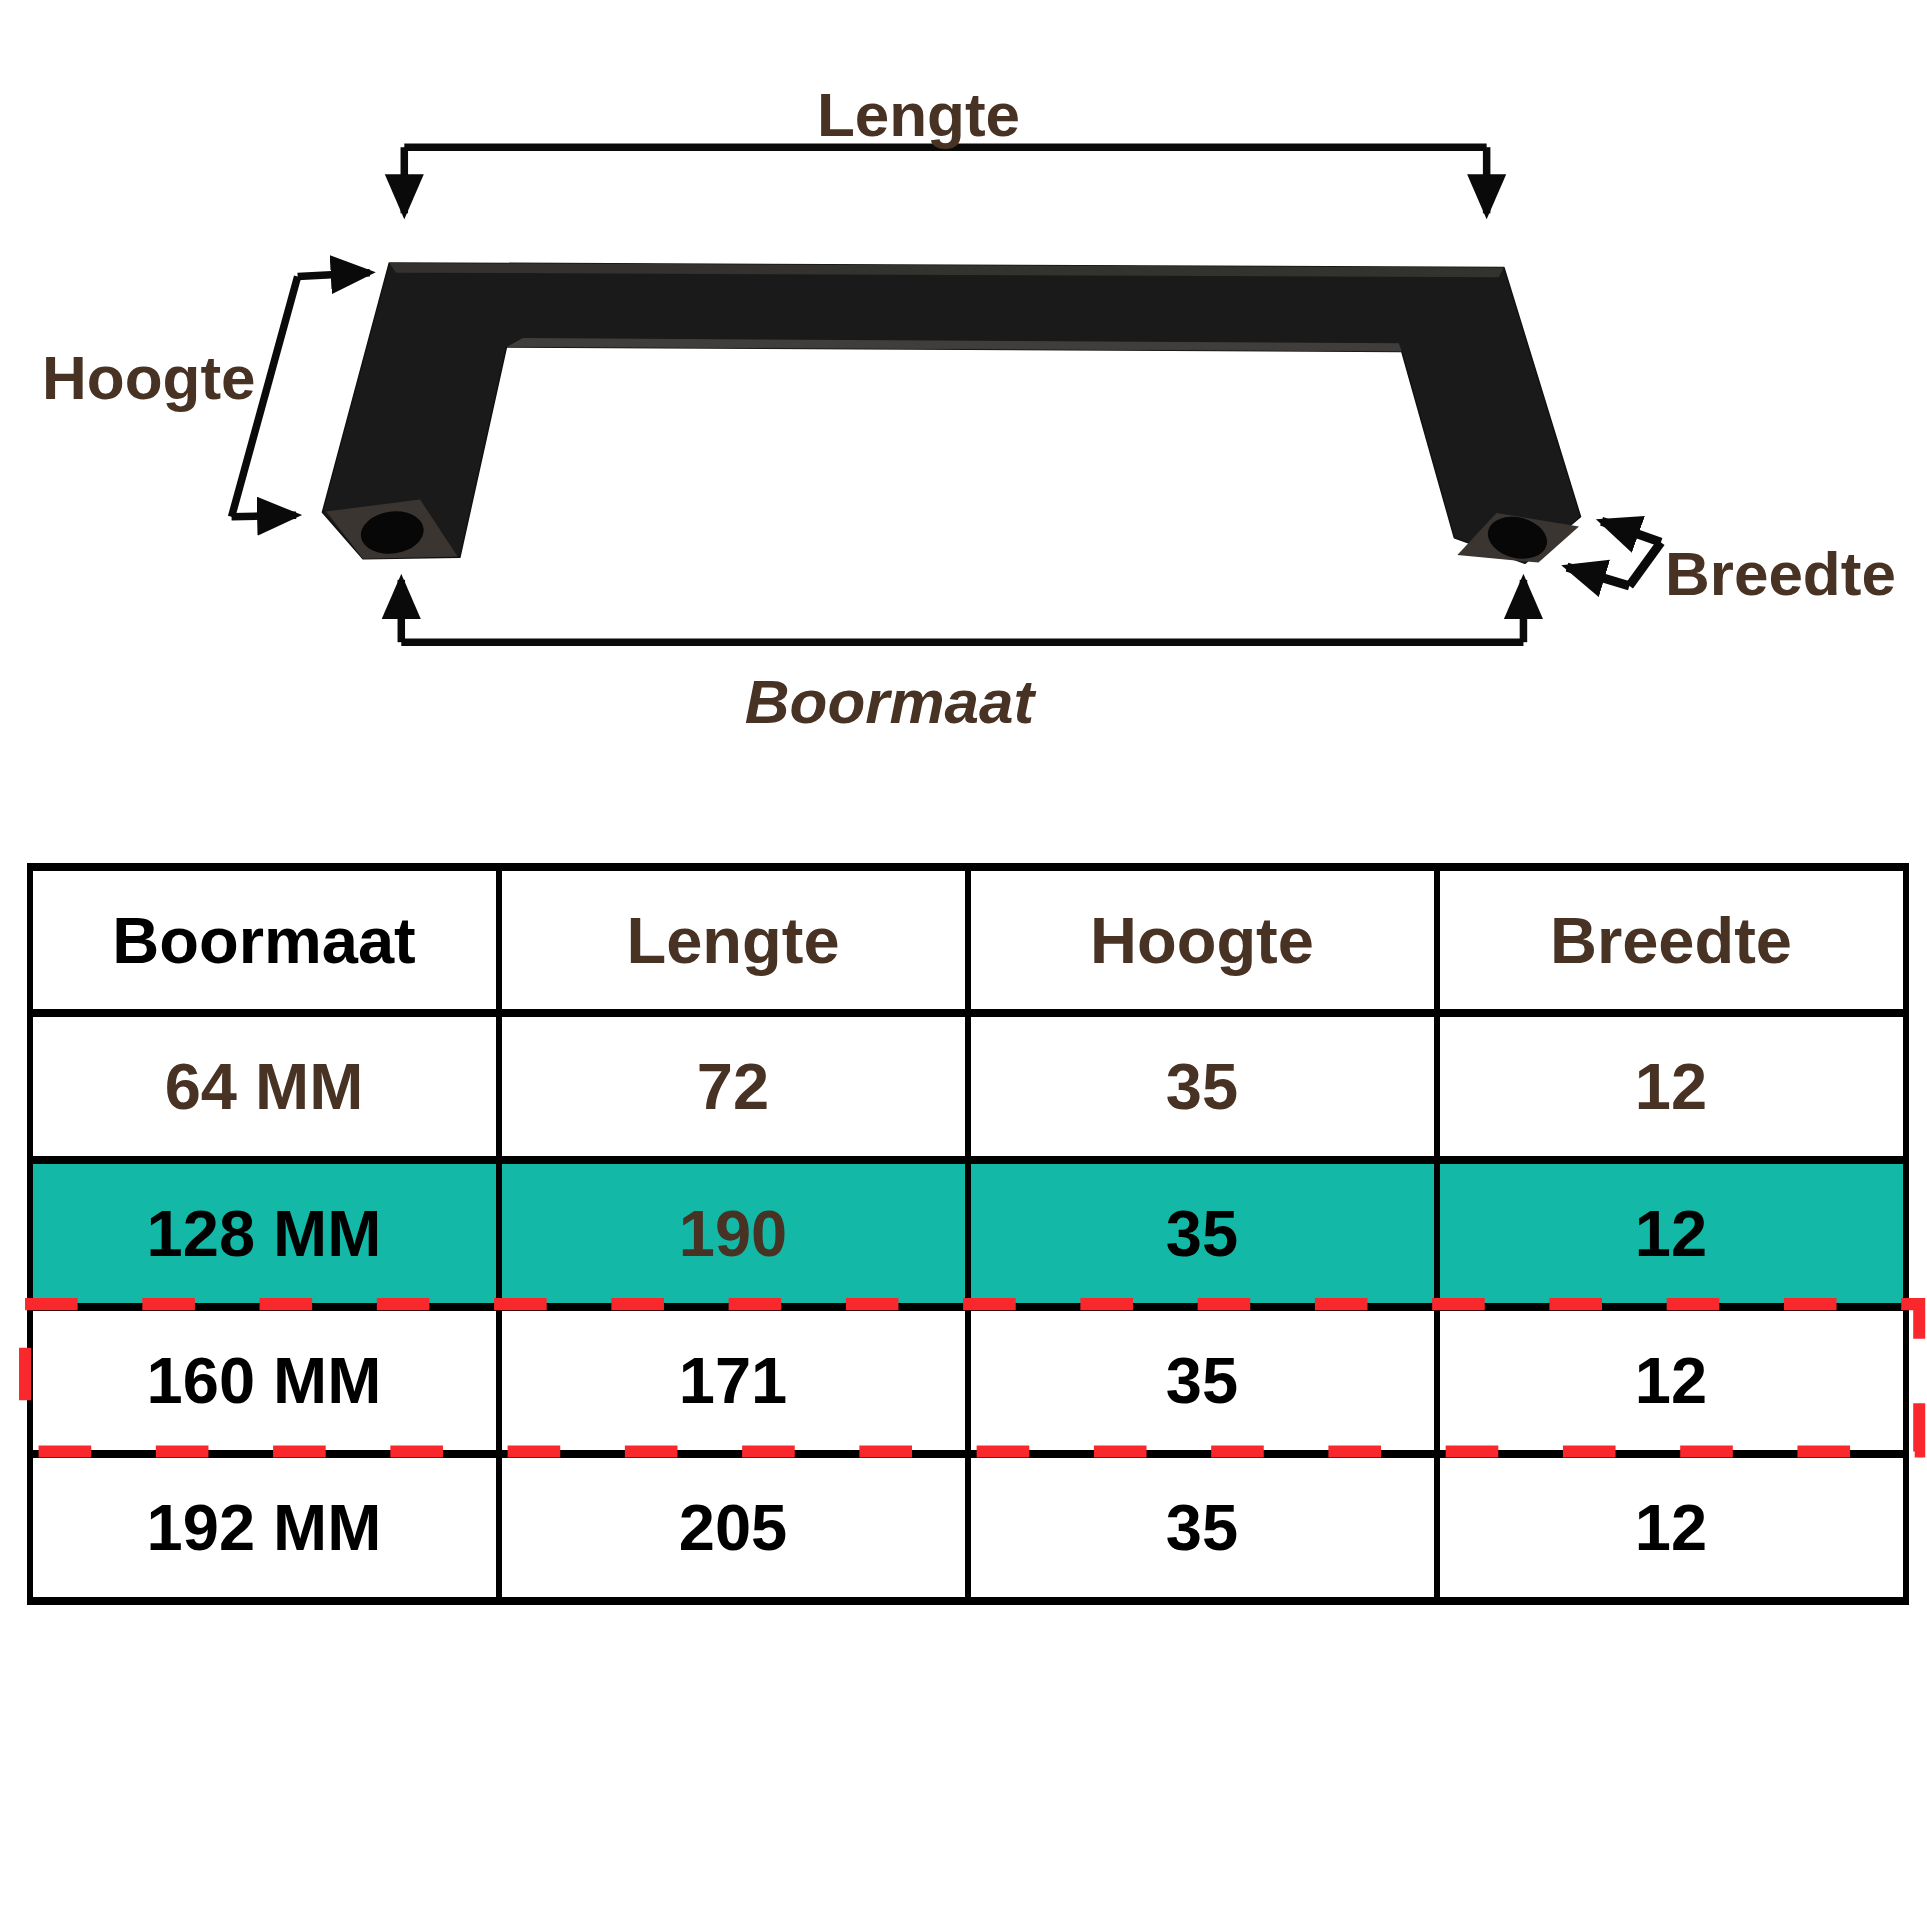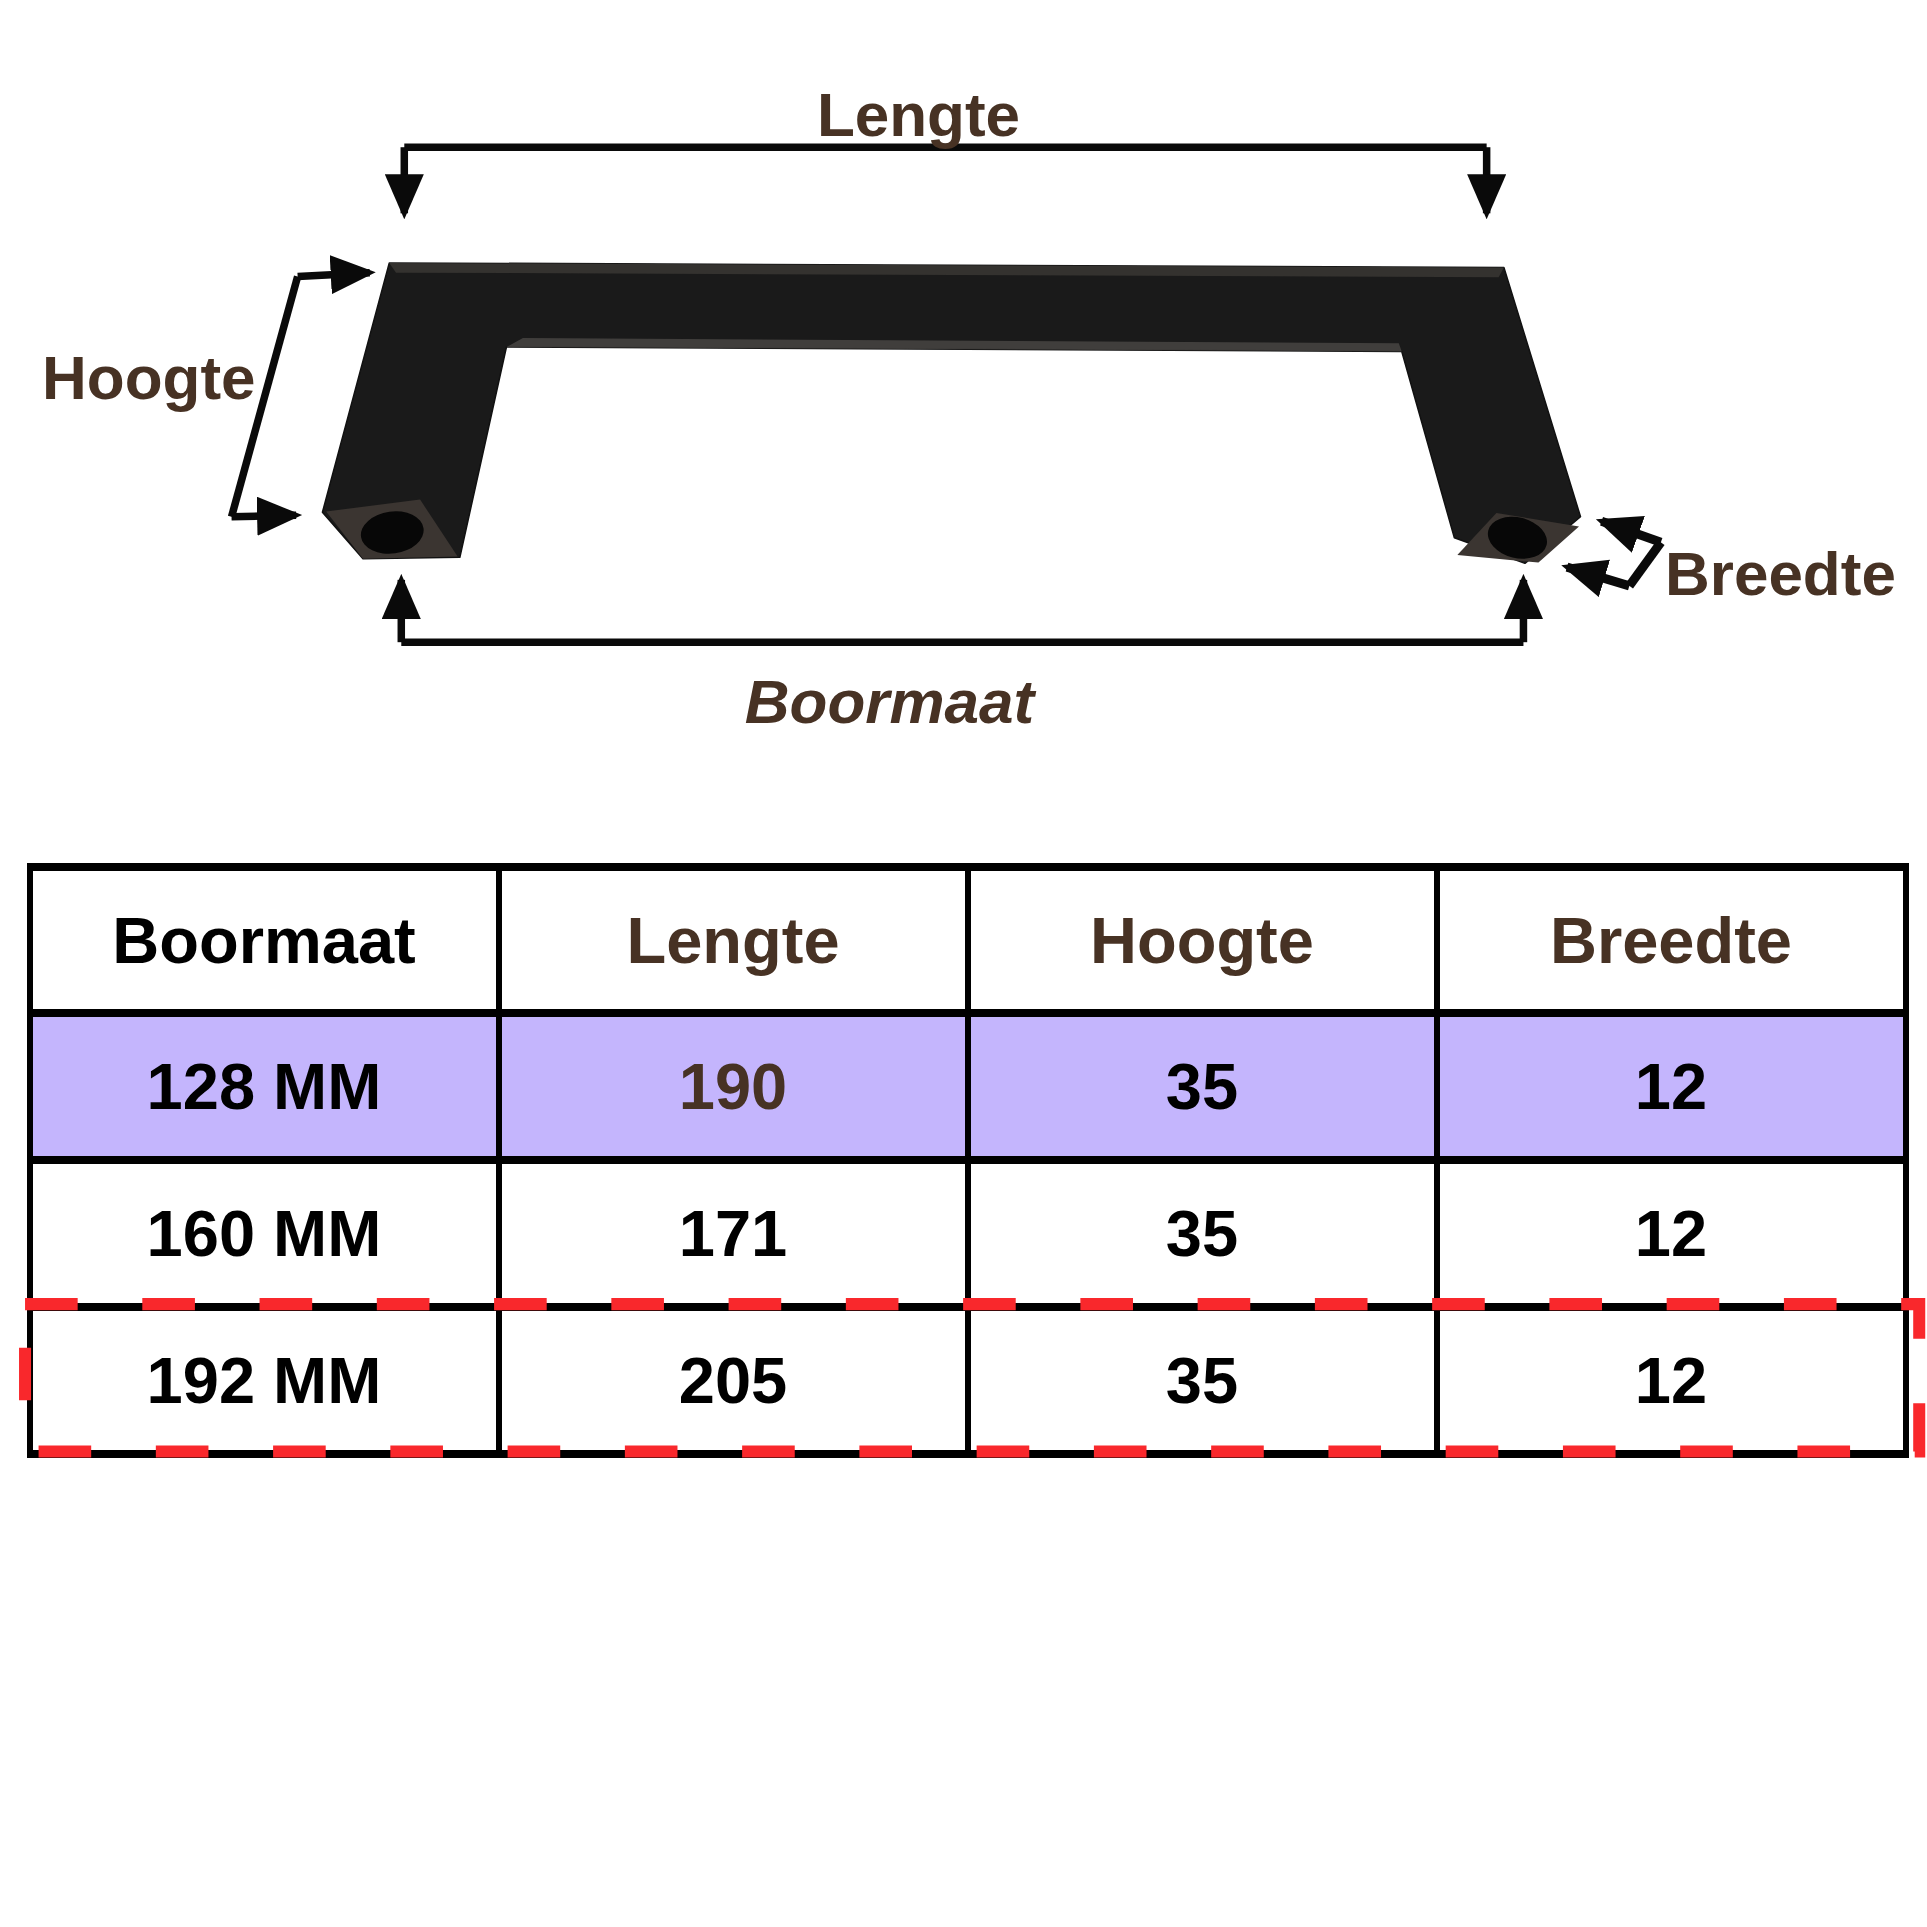--- a/index.html
+++ b/index.html
@@ -25,21 +25,21 @@
   table.spec col{width:25%;}
   table.spec th,table.spec td{
       border-left:6px solid #000;border-right:6px solid #000;
       border-top:8.3px solid #000;border-bottom:8.3px solid #000;
       text-align:center;vertical-align:middle;
       font-weight:700;font-size:65px;padding:0;}
   tr.hdr{height:146px;}
   tr.row{height:147px;}
   .c-black{color:#000000;}
   .c-brown{color:#473224;}
-  tr.hl td{background:#c4b5fd;}
+  tr.hl td{background:#14b8a6;}
 
   .highlight-overlay{position:absolute;left:0;top:0;pointer-events:none;}
 </style>
 </head>
 <body>
 
 <div class="stage">
 
   <svg class="diagram-svg" width="1928" height="845" viewBox="0 0 2565 1125">
     <defs>
@@ -99,20 +99,26 @@
         </colgroup>
       <thead>
         <tr class="hdr">
           <th class="c-black">Boormaat</th>
           <th class="c-brown">Lengte</th>
           <th class="c-brown">Hoogte</th>
           <th class="c-brown">Breedte</th>
         </tr>
       </thead>
       <tbody>
+        <tr class="row">
+          <td class="c-brown">64 MM</td>
+          <td class="c-brown">72</td>
+          <td class="c-brown">35</td>
+          <td class="c-brown">12</td>
+        </tr>
         <tr class="row hl">
           <td class="c-black">128 MM</td>
           <td class="c-brown">190</td>
           <td class="c-black">35</td>
           <td class="c-black">12</td>
         </tr>
         <tr class="row">
           <td class="c-black">160 MM</td>
           <td class="c-black">171</td>
           <td class="c-black">35</td>

